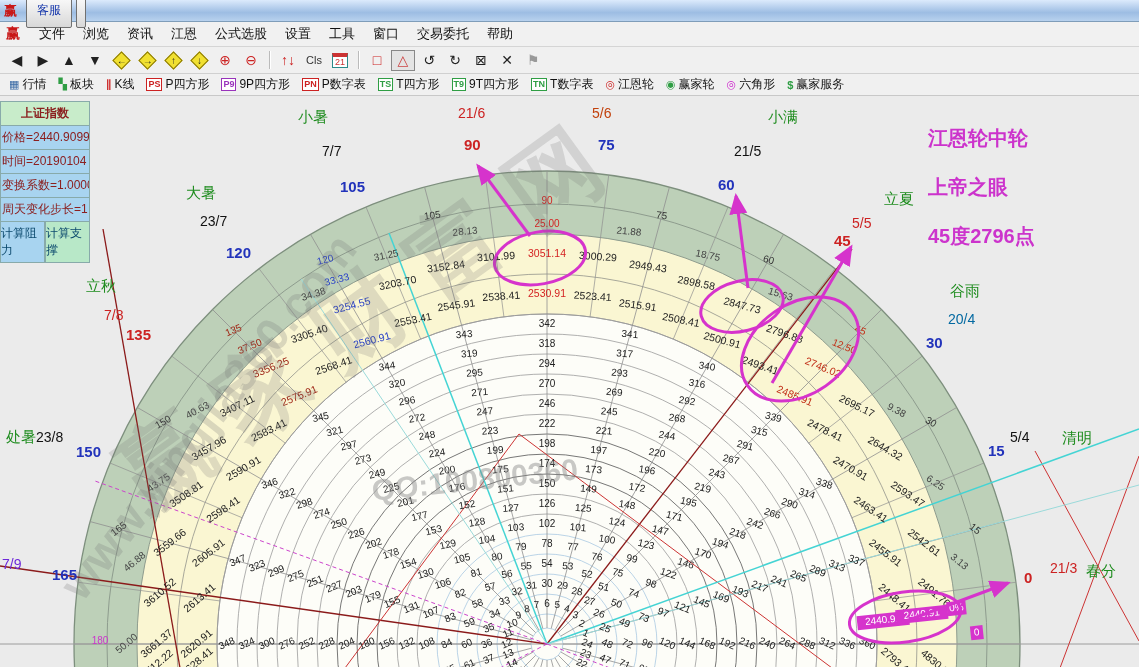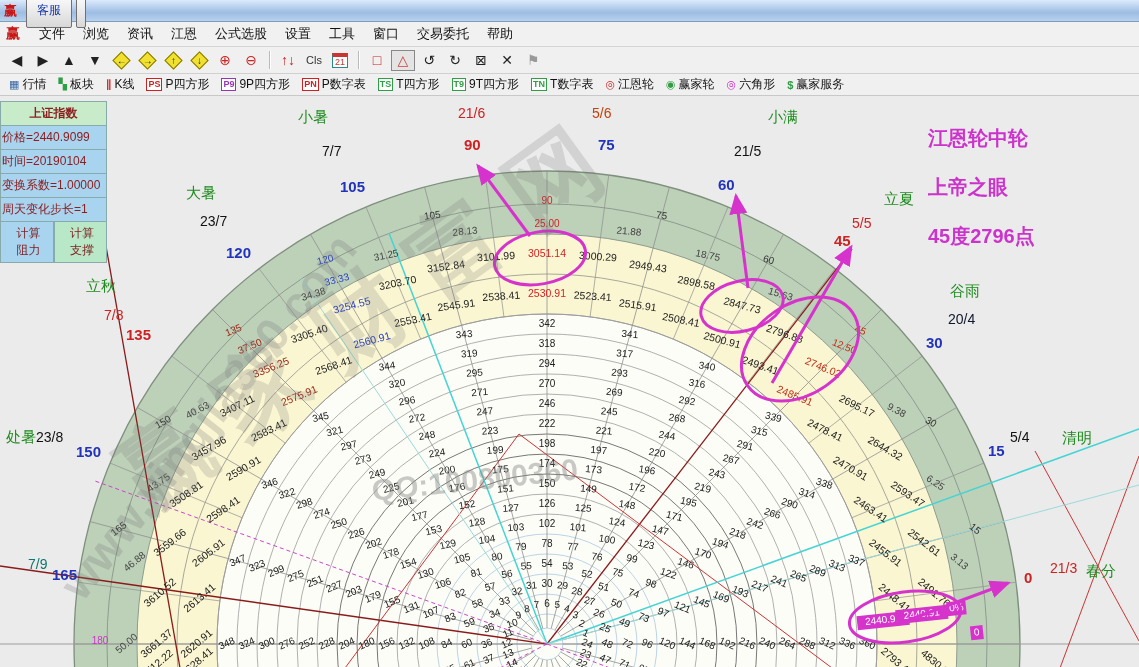--- a/index.html
+++ b/index.html
@@ -37,28 +37,28 @@
   
   .chart { position:relative; width:1139px; height:572px; background:#ebebeb; overflow:hidden; }
   .chart svg { position:absolute; left:0; top:0; }
   .olabel { position:absolute; white-space:nowrap; }
   .olabel.term { font-size:15px; color:#1e8c1e; }
   .olabel.date { font-size:14px; font-weight:normal; }
   .olabel.deg  { font-size:15px; font-weight:bold; }
   .anno { position:absolute; left:928px; top:10px; }
   .anno div { font-size:20px; font-weight:bold; color:#cc33cc; line-height:33px; white-space:nowrap;margin-top:16px; }
   
-  .panel { position:absolute; left:0; top:5px; width:107px; font-size:12px; z-index:5; }
+  .panel { position:absolute; left:0; top:5px; width:90px; font-size:12px; z-index:5; }
   .panel .hd { background:#c8ecca; border:1px solid #8aa; color:#8b2020; font-weight:bold;
     text-align:center; padding:3px 0; }
   .panel .row { background:#a8d4f0; border:1px solid #8aa; border-top:none; color:#8b2020;
     padding:3px 1px; white-space:nowrap; overflow:hidden; }
   .panel .btns { display:flex; }
-  .panel .btns div { flex:1; border:1px solid #8aa; border-top:none; text-align:right;
-    padding:3px 12px; color:#7f1d1d; cursor:default; }
+  .panel .btns div { flex:1; border:1px solid #8aa; border-top:none; text-align:left;
+    padding:3px 0; color:#0c4a6e; cursor:default; }
   .panel .btns .b1 { background:#a8d4f0; }
   .panel .btns .b2 { background:#b8e8c8; }
   
   .wm { position:absolute; pointer-events:none; white-space:nowrap; font-weight:bold; }
   .wm-brand { left:128px; top:330px; font-size:92px; letter-spacing:28px;
     color:rgba(110,110,110,0.20); transform:rotate(-36deg); transform-origin:left center; }
   .wm-url { left:70px; top:470px; font-size:46px; color:rgba(120,120,120,0.25);
     transform:rotate(-52deg); transform-origin:left center; }
   .wm-qq { left:372px; top:378px; font-size:30px; color:rgba(135,135,135,0.45);
     transform:rotate(-6deg); transform-origin:left center; }
@@ -618,30 +618,30 @@
   <div id="outer-labels">
       <div class="olabel term" style="left: 6px; top: 332px;">处暑</div>
       <div class="olabel term" style="left: 86px; top: 181px;">立秋</div>
       <div class="olabel term" style="left: 186px; top: 88px;">大暑</div>
       <div class="olabel term" style="left: 298px; top: 12px;">小暑</div>
       <div class="olabel term" style="left: 768px; top: 12px;">小满</div>
       <div class="olabel term" style="left: 884px; top: 94px;">立夏</div>
       <div class="olabel term" style="left: 950px; top: 186px;">谷雨</div>
       <div class="olabel term" style="left: 1062px; top: 333px;">清明</div>
       <div class="olabel term" style="left: 1086px; top: 466px;">春分</div>
-      <div class="olabel date" style="left: 28px; top: 460px; color: #0f766e;">7/9</div>
+      <div class="olabel date" style="left: 2px; top: 460px; color: #6d28d9;">7/9</div>
       <div class="olabel date" style="left: 36px; top: 333px; color: rgb(17, 17, 17);">23/8</div>
       <div class="olabel date" style="left: 104px; top: 211px; color: rgb(204, 34, 34);">7/8</div>
       <div class="olabel date" style="left: 200px; top: 117px; color: rgb(17, 17, 17);">23/7</div>
       <div class="olabel date" style="left: 322px; top: 47px; color: rgb(17, 17, 17);">7/7</div>
       <div class="olabel date" style="left: 458px; top: 9px; color: rgb(204, 34, 34);">21/6</div>
       <div class="olabel date" style="left: 592px; top: 9px; color: #c2410c;">5/6</div>
       <div class="olabel date" style="left: 734px; top: 47px; color: rgb(17, 17, 17);">21/5</div>
       <div class="olabel date" style="left: 852px; top: 119px; color: rgb(204, 34, 34);">5/5</div>
-      <div class="olabel date" style="left: 948px; top: 215px; color: #0f172a;">20/4</div>
+      <div class="olabel date" style="left: 948px; top: 215px; color: #0369a1;">20/4</div>
       <div class="olabel date" style="left: 1010px; top: 333px; color: rgb(17, 17, 17);">5/4</div>
       <div class="olabel date" style="left: 1050px; top: 464px; color: rgb(204, 34, 34);">21/3</div>
       <div class="olabel deg" style="left: 52px; top: 470px; color: rgb(34, 51, 187);">165</div>
       <div class="olabel deg" style="left: 76px; top: 347px; color: rgb(34, 51, 187);">150</div>
       <div class="olabel deg" style="left: 126px; top: 230px; color: rgb(204, 34, 34);">135</div>
       <div class="olabel deg" style="left: 226px; top: 148px; color: rgb(34, 51, 187);">120</div>
       <div class="olabel deg" style="left: 340px; top: 82px; color: rgb(34, 51, 187);">105</div>
       <div class="olabel deg" style="left: 464px; top: 40px; color: rgb(204, 34, 34);">90</div>
       <div class="olabel deg" style="left: 598px; top: 40px; color: rgb(34, 51, 187);">75</div>
       <div class="olabel deg" style="left: 718px; top: 80px; color: rgb(34, 51, 187);">60</div>

